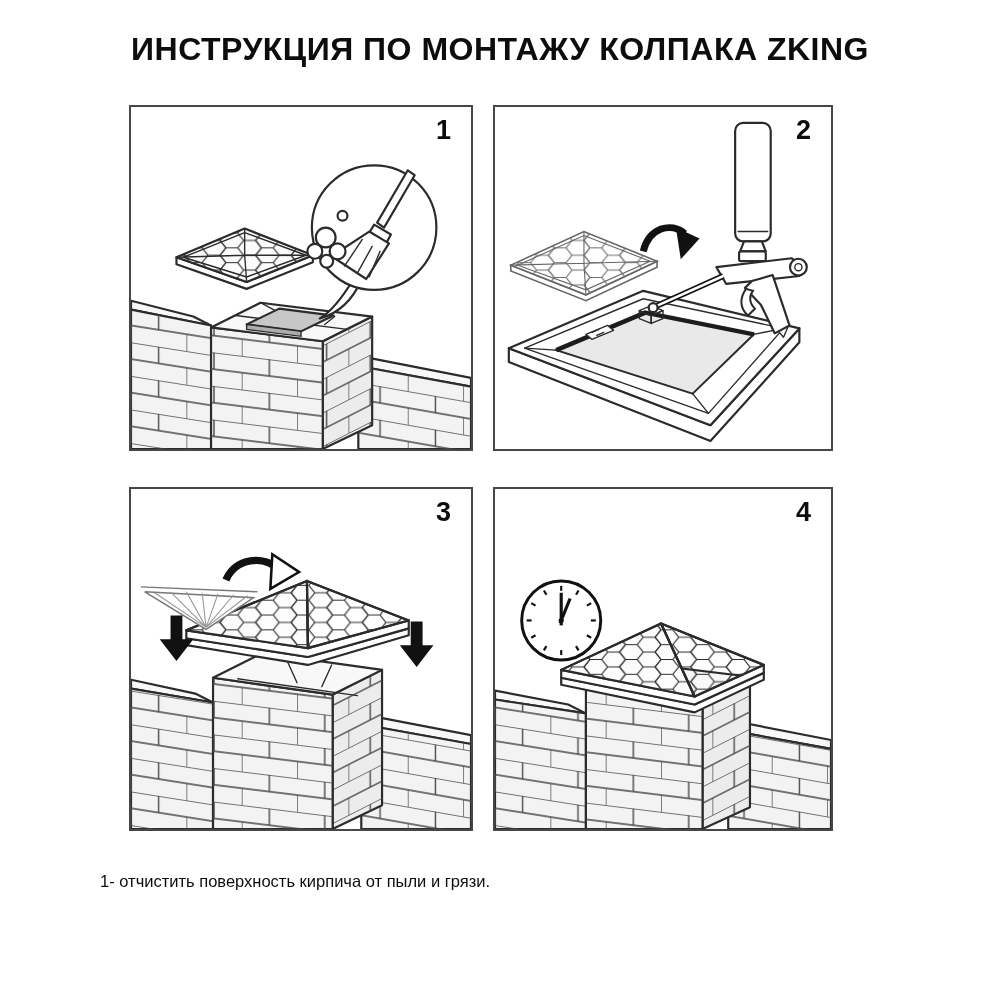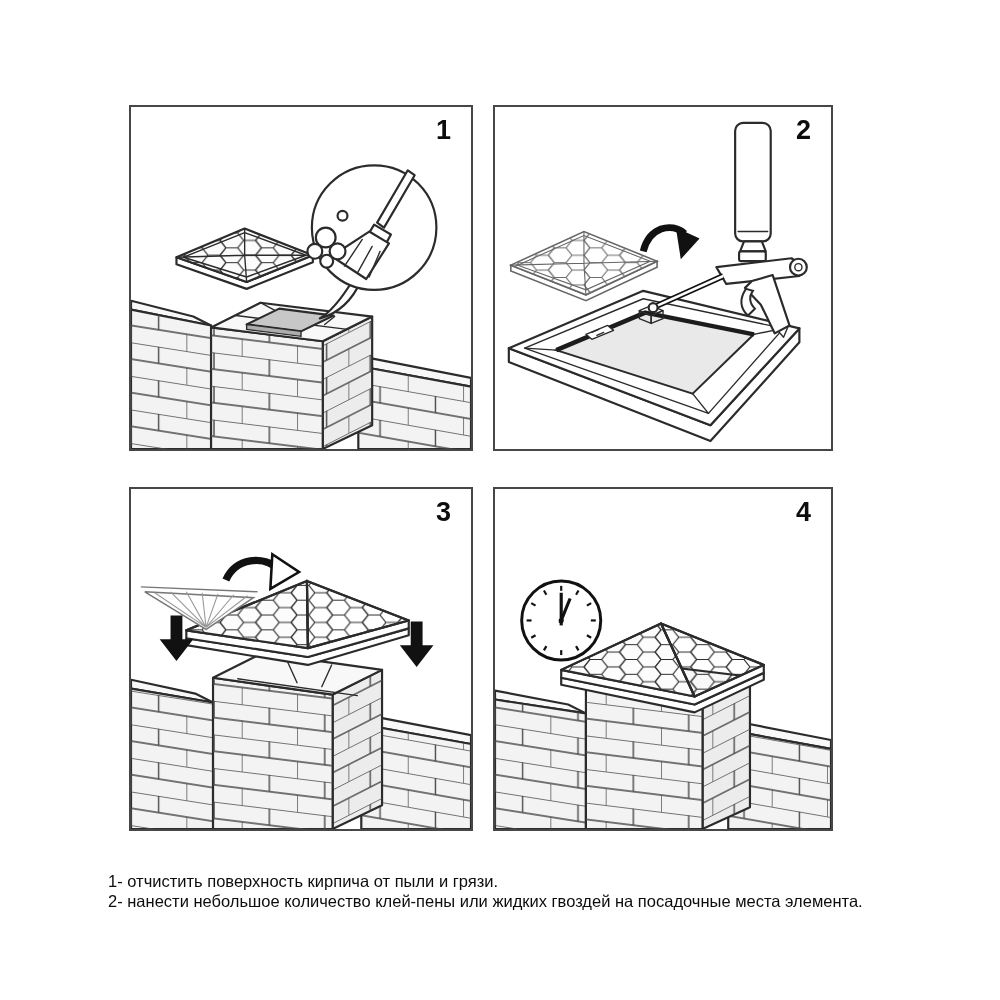--- a/index.html
+++ b/index.html
@@ -10,21 +10,21 @@
          font-family:"Liberation Sans",sans-serif;color:var(--ink);}
   .title{position:absolute;left:0;top:31px;width:1000px;text-align:center;
          font-size:32px;font-weight:bold;letter-spacing:.5px;white-space:nowrap;}
   .panel{position:absolute;background:#fff;border:2px solid var(--panel_border);box-sizing:border-box;}
   .panel svg{position:absolute;left:0;top:0;width:100%;height:100%;}
   #panel1{left:129px;top:105px;width:344px;height:346px;}
   #panel2{left:493px;top:105px;width:340px;height:346px;}
   #panel3{left:129px;top:487px;width:344px;height:344px;}
   #panel4{left:493px;top:487px;width:340px;height:344px;}
   .stepnum{position:absolute;top:8px;right:20px;font-size:27px;font-weight:bold;z-index:5;}
-  .instructions{position:absolute;left:108px;top:872px;width:870px;
+  .instructions{position:absolute;left:100px;top:872px;width:870px;
                 font-size:16.5px;line-height:19.6px;}
   
   .o{fill:none;stroke:var(--line);stroke-width:2.2;stroke-linejoin:round;stroke-linecap:round;}
   .o1{fill:none;stroke:var(--line);stroke-width:1.4;stroke-linejoin:round;stroke-linecap:round;}
   .w{fill:#fff;}
   .wt{fill:#fcfcfc;}
   .b{fill:var(--brick);}
   .s{fill:#ececec;}
   .t{fill:#f8f8f8;}
   .hole{fill:#c7c7c7;}
@@ -55,20 +55,21 @@
         <path d="M0 7.5L6 0H18L24 7.5L18 15H6Z" transform="translate(18,-7.5)" stroke="#2e2e2e" stroke-width="1.2" fill="none"></path>
       </pattern>
       <pattern id="hx2" width="36" height="15" patternUnits="userSpaceOnUse">
         <path d="M0 7.5L6 0H18L24 7.5L18 15H6Z" stroke="#6e6e6e" stroke-width="1.1" fill="none"></path>
         <path d="M0 7.5L6 0H18L24 7.5L18 15H6Z" transform="translate(18,7.5)" stroke="#6e6e6e" stroke-width="1.1" fill="none"></path>
         <path d="M0 7.5L6 0H18L24 7.5L18 15H6Z" transform="translate(18,-7.5)" stroke="#6e6e6e" stroke-width="1.1" fill="none"></path>
       </pattern>
     </defs>
   </svg>
 
+  <div class="title">ИНСТРУКЦИЯ ПО МОНТАЖУ КОЛПАКА ZKING</div>
 
   <div class="panel" id="panel1">
     <div class="stepnum">1</div>
     <svg viewBox="0 0 344 346">
 
       <g>
         <polygon class="t o" points="0,196 0,205 81,221 63,212"></polygon>
         <polygon class="b o" points="0,205 81,221 81,346 0,346"></polygon>
         <polygon fill="url(#bkL)" points="0,205 81,221 81,346 0,346"></polygon>
       </g>
@@ -269,16 +270,15 @@
         </g>
         <line y1="5" y2="-28" stroke="#111" stroke-width="3.2"></line>
         <line y1="3" y2="-24" stroke="#111" stroke-width="3.2" transform="rotate(22)"></line>
         <circle r="2.6" fill="#111"></circle>
       </g>
     </svg>
   </div>
 
   <div class="instructions">
     <div>1- отчистить поверхность кирпича от пыли и грязи.</div>
-    <div>2- нанести небольшое количество клей-пены или жидких гвоздей на посадочные места элемента.</div>
   </div>
 
 </div>
 
 </body></html>

